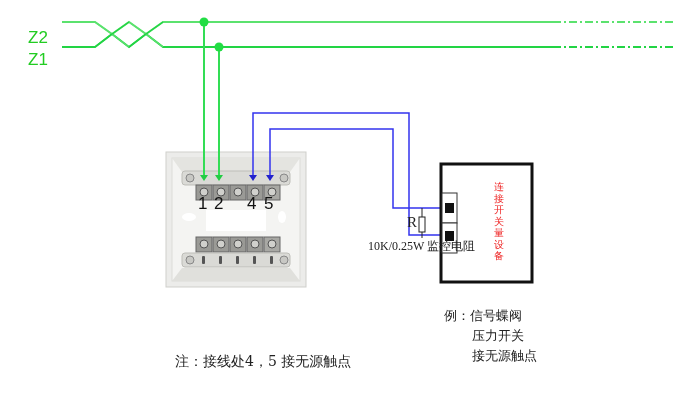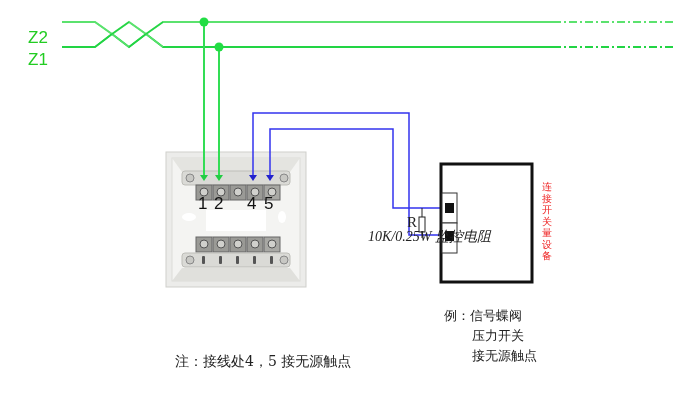--- a/index.html
+++ b/index.html
@@ -5,25 +5,25 @@
     html, body { margin: 0; padding: 0; background: #ffffff; }
     body { width: 690px; height: 407px; position: relative; overflow: hidden;
            font-family: "DejaVu Sans", sans-serif; }
     #diagram { position: absolute; left: 0; top: 0; }
     .lbl-z { position: absolute; font-family: "Liberation Sans", sans-serif;
              font-size: 17px; color: #22cc22; font-weight: normal; }
     .term-num { position: absolute; font-family: "Liberation Sans", sans-serif;
                 font-size: 17px; color: #111; }
     .device-text { position: absolute; left: 493px; top: 181px; width: 12px;
                    font-family: "DejaVu Serif", serif; font-size: 10px; line-height: 11.5px;
-                   color: #ee2222; word-break: break-all; text-align: center; margin-left: 48px; }
+                   color: #ee2222; word-break: break-all; text-align: center; }
     .r-label { position: absolute; left: 407px; top: 214px;
                font-family: "Liberation Serif", serif; font-size: 15px; color: #222; }
-    .res-spec { position: absolute; left: 368px; top: 228px;
-                font-family: "Liberation Serif", serif; font-size: 14px; color: #222; white-space: nowrap; font-style: italic; }
+    .res-spec { position: absolute; left: 368px; top: 238px;
+                font-family: "Liberation Serif", serif; font-size: 12px; color: #222; white-space: nowrap; }
     .example { position: absolute; left: 444px; top: 306px;
                font-family: "DejaVu Serif", serif; font-size: 13px; line-height: 20px; color: #222; }
     .example .ex-item { display: block; padding-left: 28px; }
     .example .ex-first { padding-left: 0; }
     .note { position: absolute; left: 175px; top: 350px;
             font-family: "DejaVu Serif", serif; font-size: 14px; line-height: 22px; color: #222; }
     .note .n2 { display: block; padding-left: 30px; }
   </style>
 </head>
 <body>

